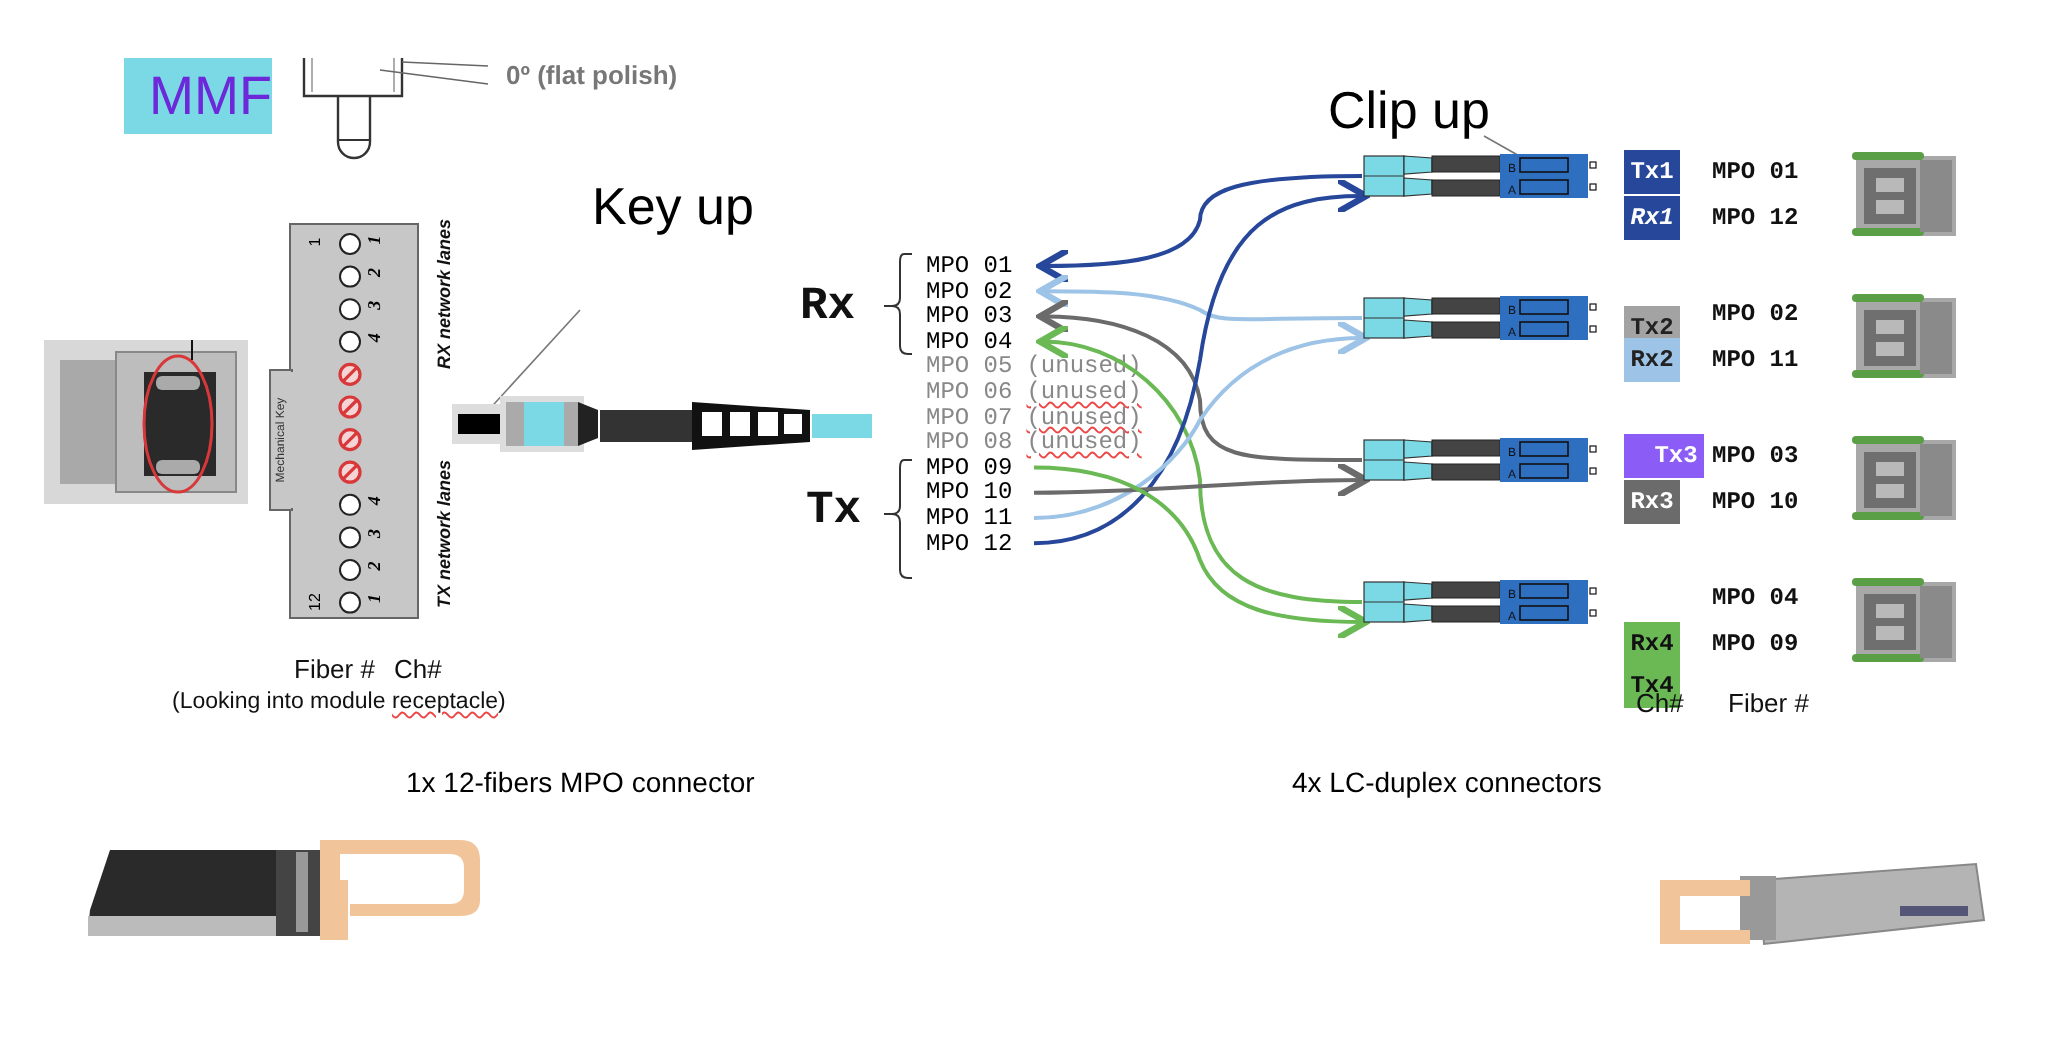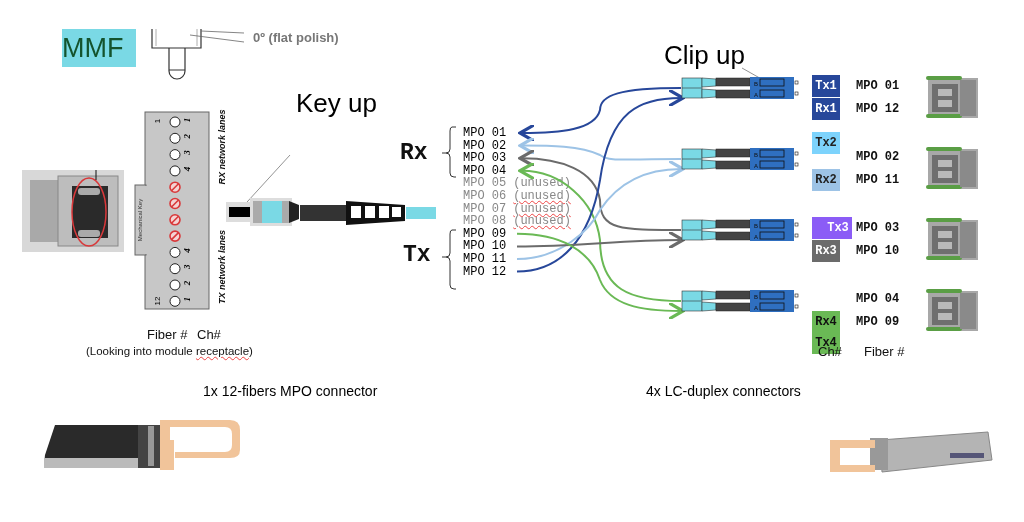--- a/index.html
+++ b/index.html
@@ -1,18 +1,18 @@
 <!DOCTYPE html>
 <html><head>
 <meta charset="utf-8">
 <style>
   html,body{margin:0;padding:0;background:#fff;}
   body{width:1024px;height:522px;position:relative;overflow:hidden;font-family:"Liberation Sans",sans-serif;}
   .abs{position:absolute;}
-  .mmf{left:62px;top:29px;width:74px;height:38px;background:#7ad9e5;font-size:27px;line-height:38px;text-align:left;color:#14532d;}
+  .mmf{left:62px;top:29px;width:74px;height:38px;background:#7ad9e5;font-size:27px;line-height:38px;text-align:right;color:#6d28d9;}
   .polish-label{left:253px;top:30px;font-size:13px;font-weight:bold;color:#777;}
   .big-label{font-size:26px;color:#000;}
   .mono{font-family:"Liberation Mono","DejaVu Sans Mono",monospace;}
   .fiber-list{left:463px;top:127px;font-size:12px;line-height:12.6px;}
   .fiber-list div{white-space:pre;}
   .fiber-list .unused{color:#888;}
   .rxtx{font-family:"Liberation Mono",monospace;font-size:23px;font-weight:bold;color:#111;}
   .ch-box{width:28px;height:22px;font-family:"Liberation Mono",monospace;font-weight:bold;font-size:12px;line-height:22px;text-align:center;}
   .mpo-label{font-family:"Liberation Mono",monospace;font-size:12px;font-weight:bold;color:#111;}
   .caption{font-size:13px;color:#111;}
@@ -215,33 +215,33 @@
       <rect x="760" y="303" width="24" height="7" fill="none" stroke="#111" stroke-width="0.8"></rect>
       <rect x="795" y="294" width="3" height="3" fill="none" stroke="#111" stroke-width="0.6"></rect>
       <rect x="795" y="305" width="3" height="3" fill="none" stroke="#111" stroke-width="0.6"></rect>
       <text x="754" y="299" font-size="6" fill="#111" font-family="Liberation Sans, sans-serif">B</text>
       <text x="754" y="310" font-size="6" fill="#111" font-family="Liberation Sans, sans-serif">A</text>
     </g>
   </svg>
 
 <div class="abs" id="lc-table" style="left:812px;top:75px;width:212px;height:260px">
     <div class="abs ch-box" style="left: 0px; top: 0px; background: rgb(39, 71, 154); color: rgb(255, 255, 255);">Tx1</div>
-    <div class="abs ch-box" style="left: 0px; top: 23px; background: rgb(39, 71, 154); color: rgb(255, 255, 255);">Rx1</div>
+    <div class="abs ch-box" style="left: 0px; top: 23px; background: rgb(39, 71, 154); color: rgb(255, 255, 255); font-style: italic;">Rx1</div>
     <div class="abs mpo-label" style="left: 44px; top: 4px;">MPO 01</div>
     <div class="abs mpo-label" style="left: 44px; top: 27px;">MPO 12</div>
     <svg width="58" height="48" class="abs" style="left: 112px; top: -1px;">
       <rect x="4" y="4" width="50" height="40" fill="#a8a8a8"></rect>
       <rect x="2" y="2" width="36" height="4" rx="2" fill="#5a9e45"></rect>
       <rect x="2" y="40" width="36" height="4" rx="2" fill="#5a9e45"></rect>
       <rect x="8" y="10" width="26" height="28" fill="#6f6f6f"></rect>
       <rect x="14" y="15" width="14" height="7" fill="#b9b9b9"></rect>
       <rect x="14" y="26" width="14" height="7" fill="#b9b9b9"></rect>
       <rect x="36" y="6" width="16" height="36" fill="#8a8a8a"></rect>
     </svg>
-    <div class="abs ch-box" style="left: 0px; top: 57px; background: #7dd3fc; color: rgb(34, 34, 34);">Tx2</div>
+    <div class="abs ch-box" style="left: 0px; top: 78px; background: #a3a3a3; color: rgb(34, 34, 34);">Tx2</div>
     <div class="abs ch-box" style="left: 0px; top: 94px; background: rgb(157, 195, 230); color: rgb(34, 34, 34); text-align: center;">Rx2</div>
     <div class="abs mpo-label" style="left: 44px; top: 75px;">MPO 02</div>
     <div class="abs mpo-label" style="left: 44px; top: 98px;">MPO 11</div>
     <svg width="58" height="48" class="abs" style="left: 112px; top: 70px;">
       <rect x="4" y="4" width="50" height="40" fill="#a8a8a8"></rect>
       <rect x="2" y="2" width="36" height="4" rx="2" fill="#5a9e45"></rect>
       <rect x="2" y="40" width="36" height="4" rx="2" fill="#5a9e45"></rect>
       <rect x="8" y="10" width="26" height="28" fill="#6f6f6f"></rect>
       <rect x="14" y="15" width="14" height="7" fill="#b9b9b9"></rect>
       <rect x="14" y="26" width="14" height="7" fill="#b9b9b9"></rect>

